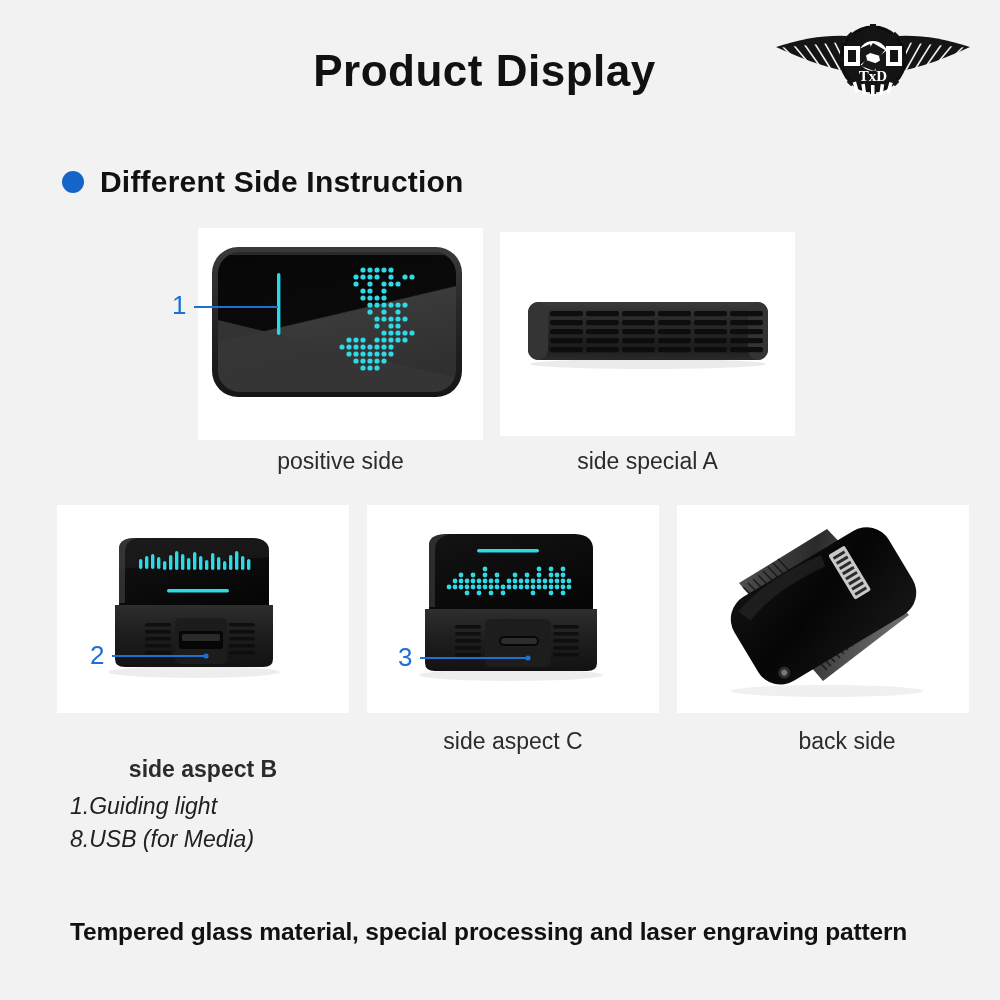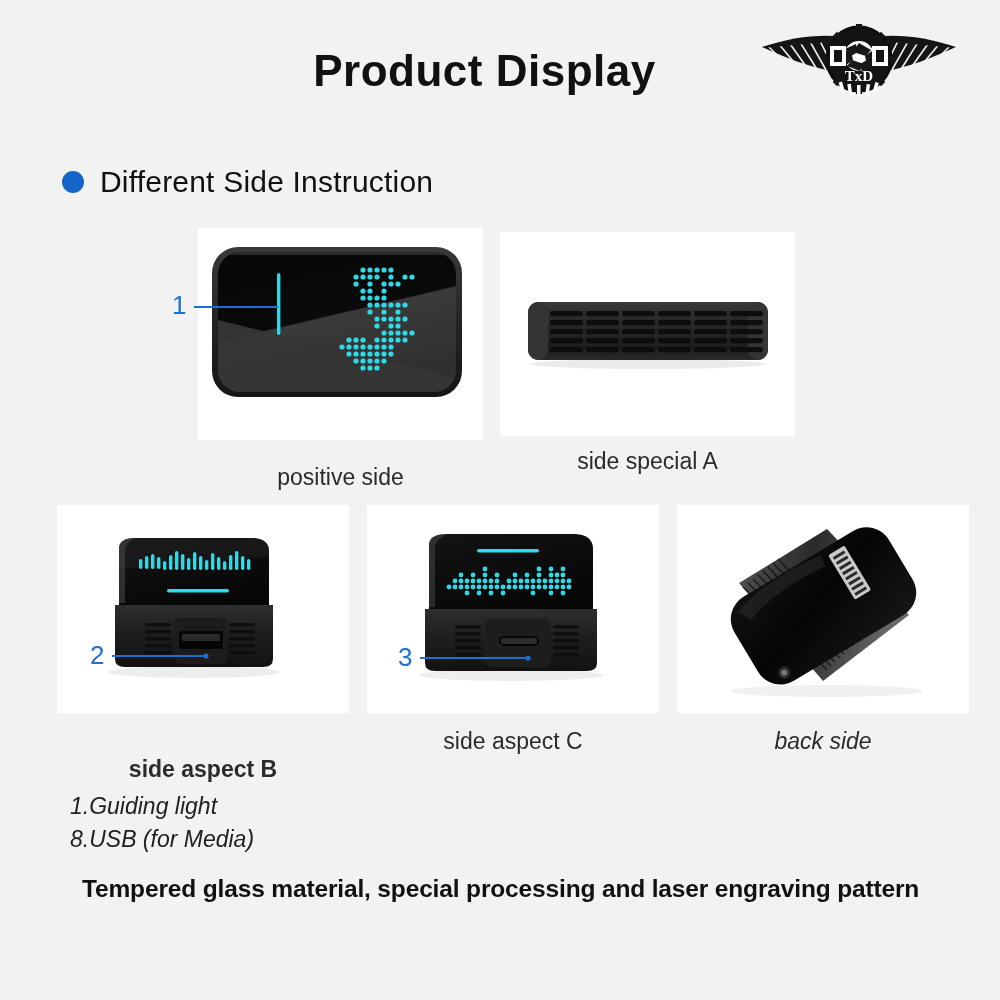--- a/index.html
+++ b/index.html
@@ -26,21 +26,21 @@
     text-align: center;
     font-size: 44px;
     font-weight: bold;
     letter-spacing: 0.5px;
     color: #111;
   }
 
   .brand-logo {
     position: absolute;
     top: 14px;
-    right: 36px;
+    right: 22px;
     width: 210px;
     height: 88px;
     text-align: right;
   }
   .brand-logo svg { display: block; width: 100%; height: 100%; }
 
   
   .section-heading {
     position: absolute;
     top: 165px;
@@ -51,21 +51,21 @@
   }
   .bullet-dot {
     width: 22px;
     height: 22px;
     border-radius: 50%;
     background: #1565c8;
     flex: 0 0 auto;
   }
   .section-heading-label {
     font-size: 30px;
-    font-weight: normal;
+    font-weight: bold;
     color: #111;
     letter-spacing: 0.2px;
   }
 
   
   .card {
     position: absolute;
     background: #ffffff;
     overflow: hidden;
   }
@@ -80,53 +80,52 @@
   .card svg { display: block; width: 100%; height: 100%; }
 
   
   .caption {
     position: absolute;
     font-size: 23px;
     color: #2b2b2b;
     text-align: center;
     white-space: nowrap;
   }
-  #cap-positive { left: 198px; top: 448px; width: 285px; margin-top: 16px; }
+  #cap-positive { left: 198px; top: 448px; width: 285px; }
   #cap-side-a   { left: 500px; top: 448px; width: 295px; }
   #cap-side-b   { left: 57px;  top: 756px; width: 292px; font-weight: bold; }
   #cap-side-c   { left: 367px; top: 728px; width: 292px; }
-  #cap-back     { left: 677px; top: 728px; width: 292px; font-style: italic; }
+  #cap-back     { left: 701px; top: 728px; width: 292px; }
 
   
   .legend-list {
     position: absolute;
     left: 70px;
     top: 790px;
     width: 860px;
     font-style: italic;
   }
   .legend-item {
     font-size: 23px;
     line-height: 33px;
     color: #212121;
     white-space: nowrap;
   }
 
   
   .footer-note {
     position: absolute;
     left: 70px;
-    top: 875px;
+    top: 918px;
     width: 890px;
     font-size: 24.5px;
     font-weight: bold;
     color: #111;
     white-space: nowrap;
     letter-spacing: -0.15px;
-    margin-left: 12px;
   }
 </style>
 </head>
 <body>
 
 <div class="page-title">Product Display</div>
 
 <div class="brand-logo">
   <svg viewBox="0 0 210 88" xmlns="http://www.w3.org/2000/svg">
     <defs>

